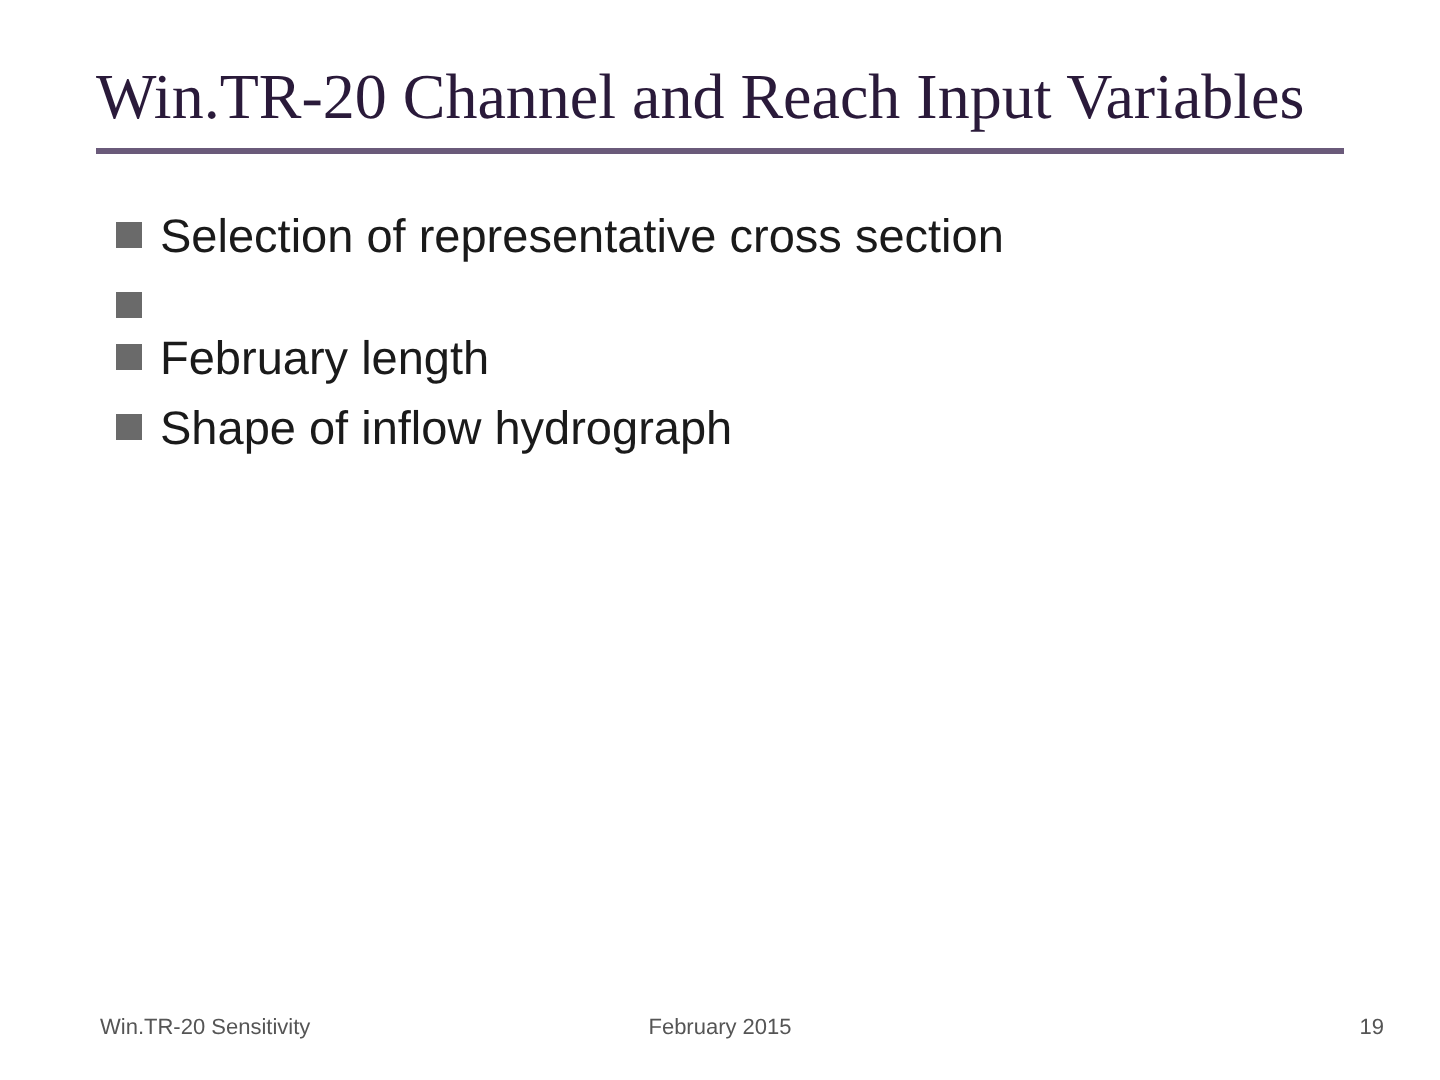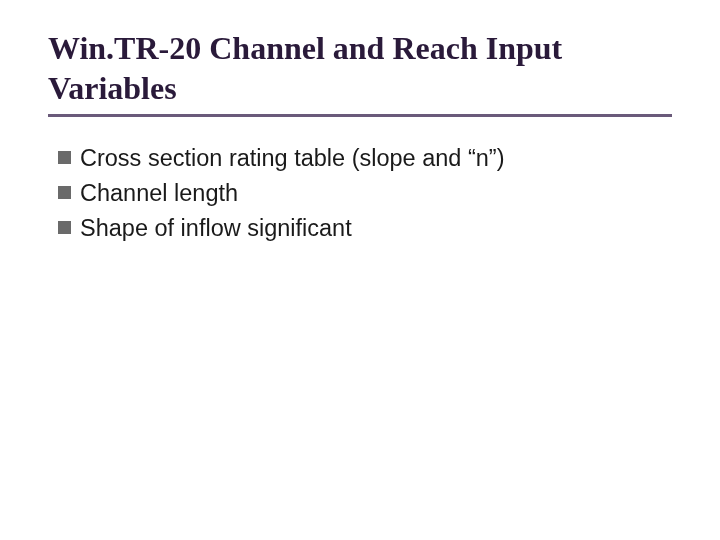--- a/index.html
+++ b/index.html
@@ -17,21 +17,21 @@
     }
     .slide {
       width: 100%;
       height: 100%;
       padding: 28px 48px 0 48px;
       position: relative;
     }
     .title {
       font-family: Georgia, 'Times New Roman', serif;
       font-size: 32px;
-      font-weight: bold;
+      font-weight: normal;
       color: #2a1a3a;
       line-height: 1.25;
       margin-bottom: 6px;
     }
     .title-underline {
       height: 2.5px;
       background: #6a5a7a;
       margin-bottom: 26px;
     }
     .bullet-list {
@@ -83,25 +83,33 @@
 </head>
 <body>
 
 <div class="slide">
   <h1 class="title">Win.TR-20 Channel and Reach Input Variables</h1>
   <div class="title-underline"></div>
 
   <ul class="bullet-list">
     <li class="bullet-item">
       <span class="bullet-icon"></span>
-      <span class="bullet-text">Cross section rating table (slope and “n”)</span>
+      <span class="bullet-text">Selection of representative cross section</span>
     </li>
     <li class="bullet-item">
       <span class="bullet-icon"></span>
-      <span class="bullet-text">Channel length</span>
     </li>
     <li class="bullet-item">
       <span class="bullet-icon"></span>
-      <span class="bullet-text">Shape of inflow significant</span>
+      <span class="bullet-text">February length</span>
+    </li>
+    <li class="bullet-item">
+      <span class="bullet-icon"></span>
+      <span class="bullet-text">Shape of inflow hydrograph</span>
     </li>
   </ul>
 
+  <div class="footer">
+    <span class="footer-left">Win.TR-20 Sensitivity</span>
+    <span class="footer-center">February 2015</span>
+    <span class="footer-right">19</span>
+  </div>
 </div>
 
 </body></html>

